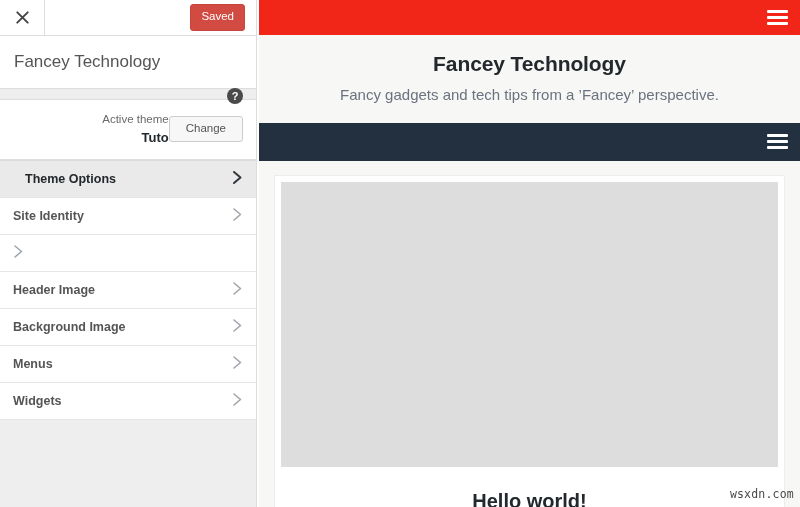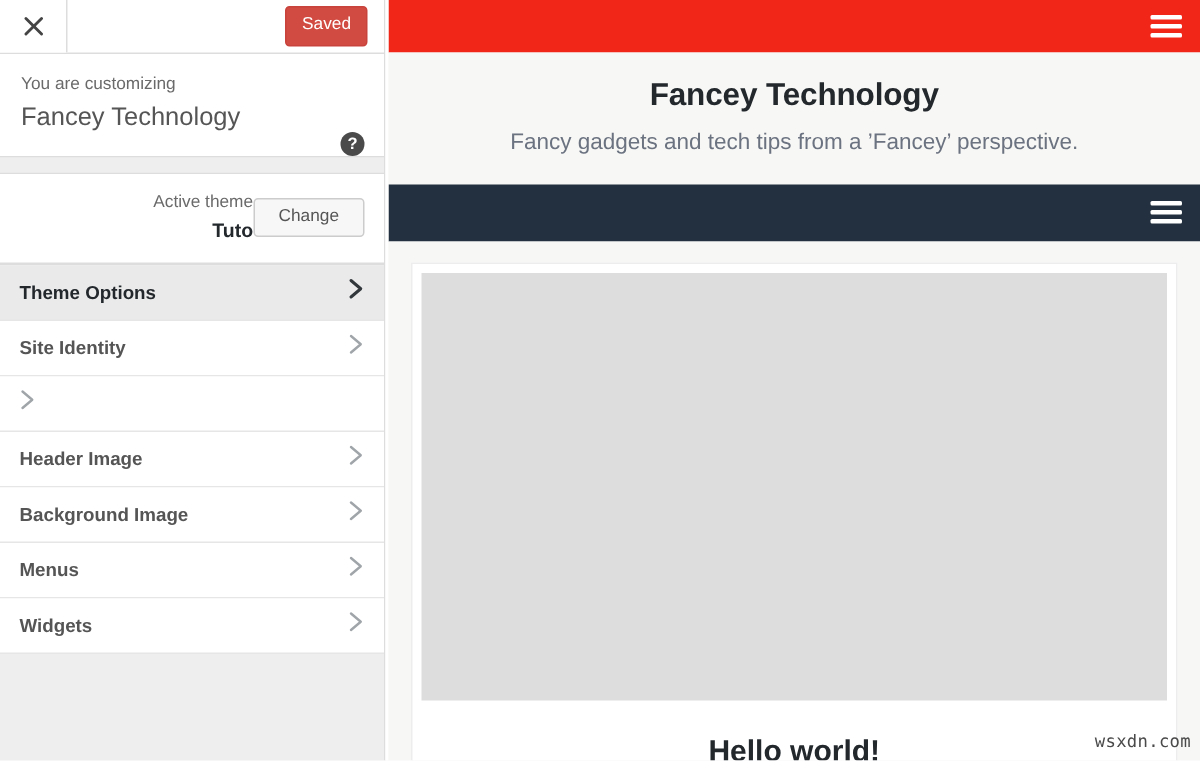--- a/index.html
+++ b/index.html
@@ -164,21 +164,21 @@
   .menu-item.active {
     background: #eaeaea;
   }
   .menu-item-label {
     flex: 1 1 auto;
     font-size: 12.5px;
     font-weight: bold;
     color: #555555;
     line-height: 1;
   }
-  .menu-item.active .menu-item-label { color: #23282d; }
+  .menu-item.active .menu-item-label { color: #23282d; margin-left: 12px; }
 
   .chev {
     flex: 0 0 auto;
     color: #a0a5aa;
     display: block;
   }
   .menu-item.active .chev { color: #32373c; }
 
   .sidebar-filler {
     flex: 1 1 auto;
@@ -293,21 +293,20 @@
           <svg width="13" height="13" viewBox="0 0 13 13" aria-hidden="true">
             <path d="M1.3 1.3 L11.7 11.7 M11.7 1.3 L1.3 11.7" stroke="#444444" stroke-width="1.9" stroke-linecap="round"></path>
           </svg>
         </span>
       </div>
       <div class="cust-header-spacer"></div>
       <div class="saved-btn">Saved</div>
     </div>
 
     <div class="customizing-panel">
-      <div class="customizing-label">You are customizing</div>
       <div class="site-name-big">Fancey Technology</div>
       <div class="help-icon">?</div>
     </div>
 
     <div class="panel-gap"></div>
 
     <div class="theme-panel">
       <div class="theme-info">
         <div class="theme-label">Active theme</div>
         <div class="theme-name">Tuto</div>

